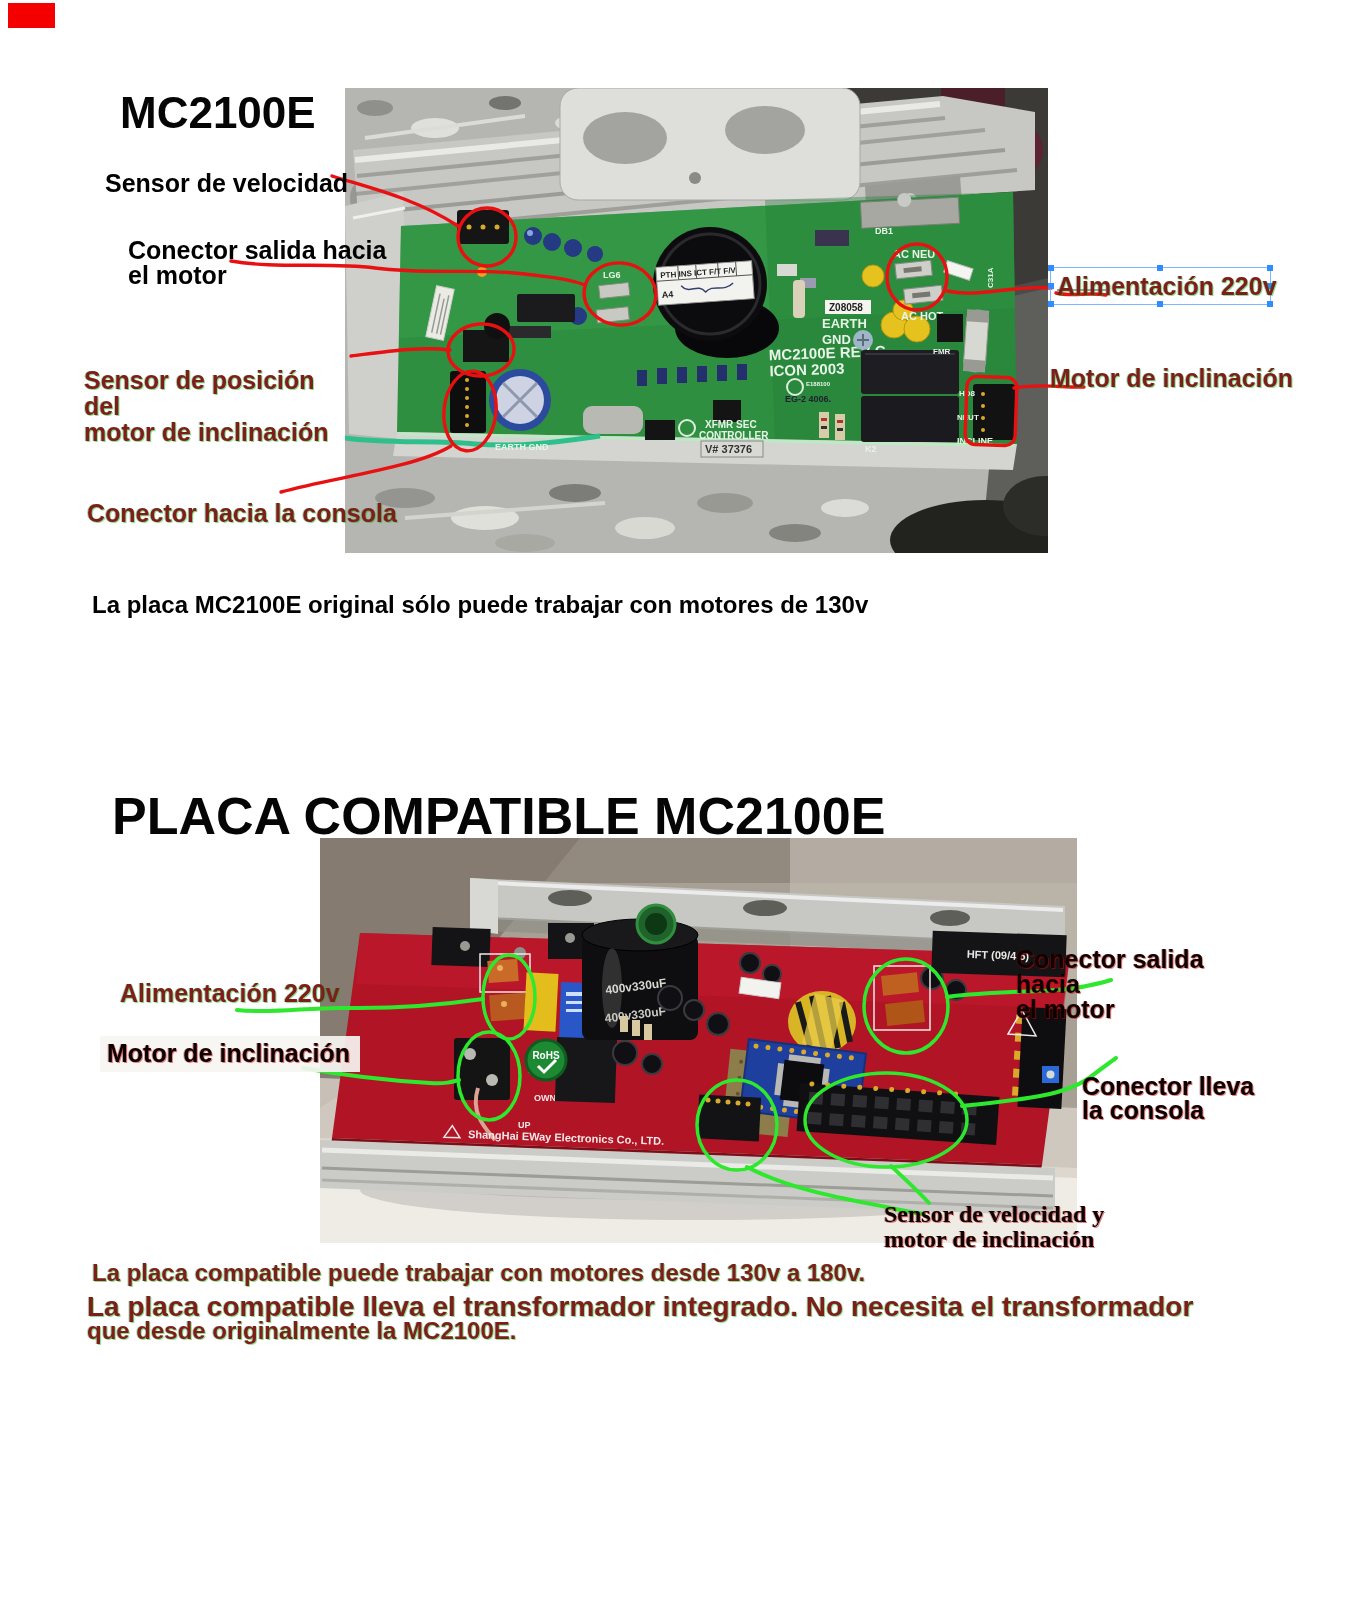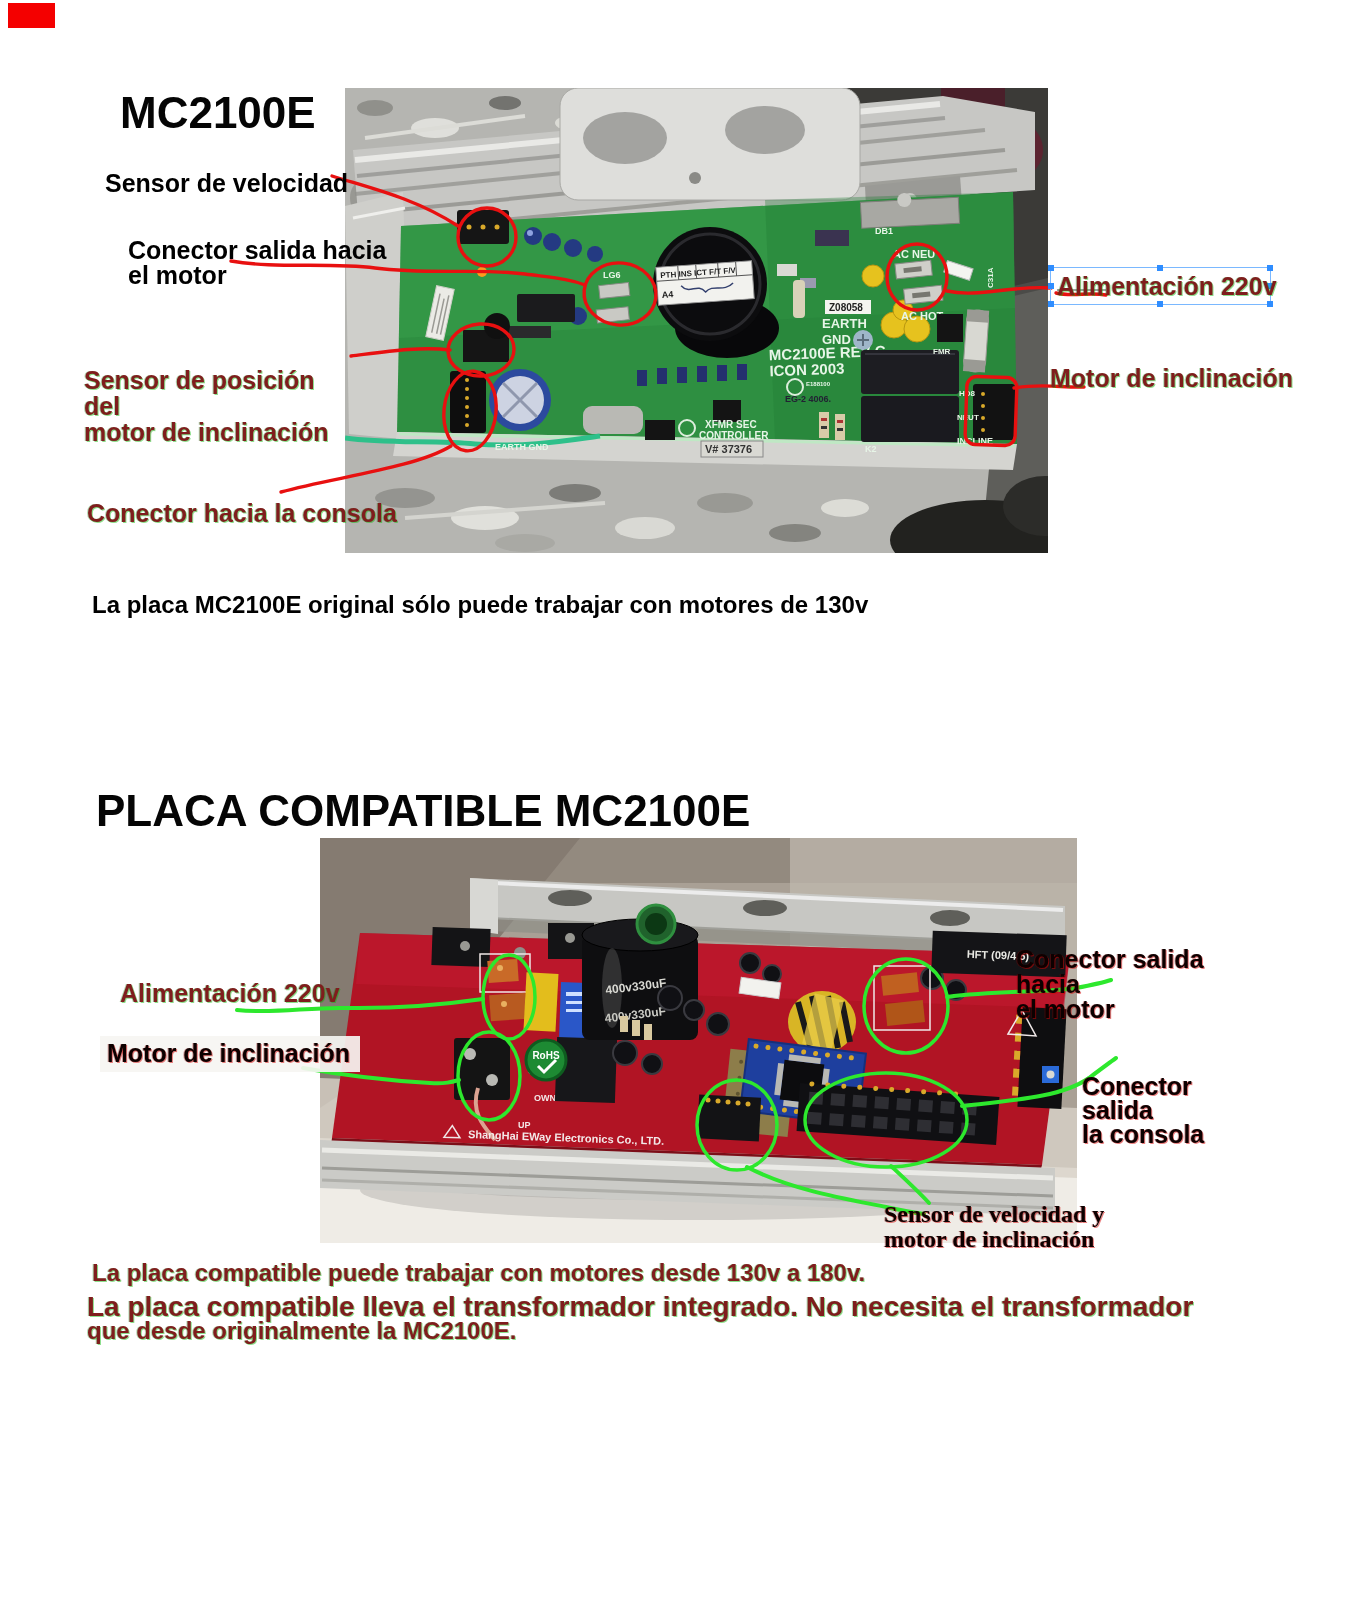--- a/index.html
+++ b/index.html
@@ -532,35 +532,35 @@
 
   <div class="lbl lblz ctr fr-green" style="left:84px;top:358px;width:268px;font-size:25px;line-height:26px;">
     <div>Sensor de posición del</div>
     <div>motor de inclinación</div>
   </div>
 
   <div class="lbl lblz fr-green" style="left:87px;top:490px;font-size:25px;">Conector hacia la consola</div>
 
   <div class="lbl lblz" style="left:92px;top:582px;font-size:24px;">La placa MC2100E original sólo puede trabajar con motores de 130v</div>
 
-  <div class="title" style="left:96px;top:786px;font-size:44px;">PLACA COMPATIBLE MC2100E</div>
+  <div class="title" style="left:112px;top:786px;font-size:52px;">PLACA COMPATIBLE MC2100E</div>
 
   <div class="lbl lblz fr-green" style="left:120px;top:970px;font-size:25px;">Alimentación 220v</div>
 
   <div id="mi-bot-box">
     <div class="lbl fr-red" style="position:relative;font-size:25px;">Motor de inclinación</div>
   </div>
 
   <div class="lbl lblz ctr fr-red" style="left:1016px;top:938px;width:256px;font-size:25px;line-height:25px;">
     <div>Conector salida hacia</div>
     <div>el motor</div>
   </div>
 
   <div class="lbl lblz ctr fr-red" style="left:1082px;top:1065px;width:184px;font-size:25px;line-height:24px;">
-    <div>Conector salida</div>
+    <div>Conector lleva</div>
     <div>la consola</div>
   </div>
 
   <div class="lbl lblz ctr fr-red" style="left:884px;top:1193px;width:380px;font-size:24px;line-height:25px;font-family:Liberation Serif, serif;">
     <div>Sensor de velocidad y</div>
     <div>motor de inclinación</div>
   </div>
 
   <div class="lbl lblz fr-green" style="left:92px;top:1250px;font-size:24px;">La placa compatible puede trabajar con motores desde 130v a 180v.</div>
   <div class="lbl lblz fr-green" style="left:87px;top:1282px;font-size:28px;">La placa compatible lleva el transformador integrado. No necesita el transformador</div>

